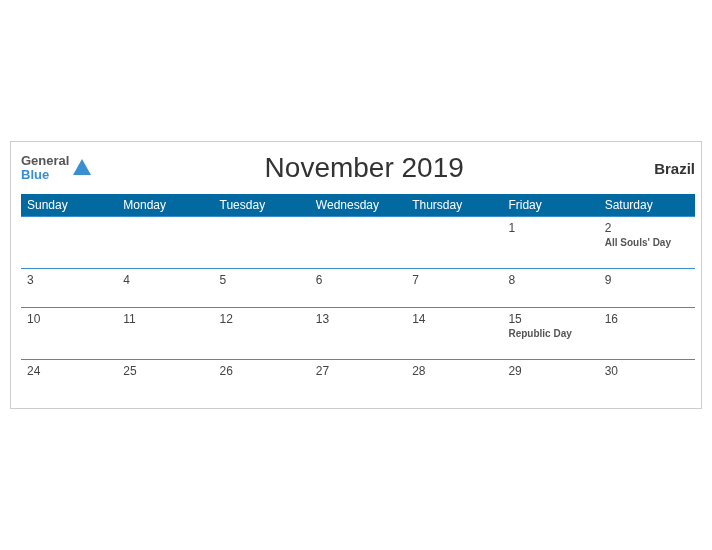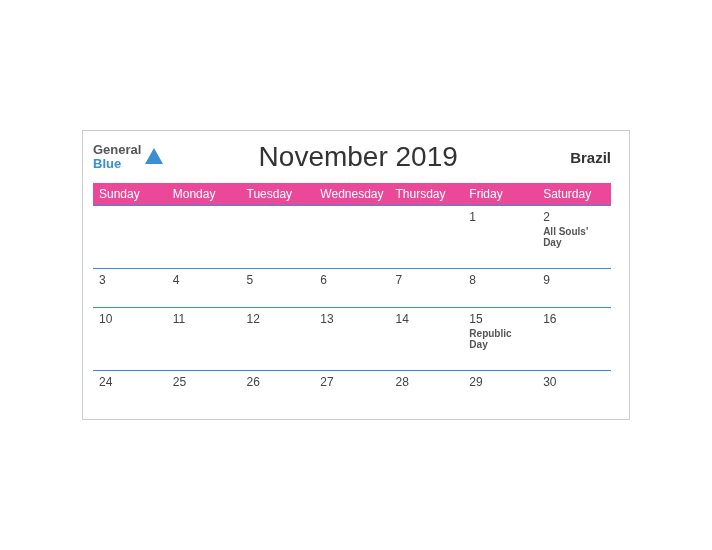--- a/index.html
+++ b/index.html
@@ -7,24 +7,24 @@
       font-family: Arial, sans-serif;
       background: #fff;
       display: flex;
       justify-content: center;
       align-items: center;
       width: 712px;
       height: 550px;
       overflow: hidden;
     }
     .calendar-wrapper {
-      width: 548px;
+      width: 692px;
       background: #fff;
       border: 1px solid #ccc;
-      padding: 10px 18px 10px 10px;
+      padding: 10px 6px 10px 10px;
     }
     .header {
       display: flex;
       align-items: center;
       justify-content: space-between;
       margin-bottom: 10px;
     }
     .logo {
       display: flex;
       align-items: center;
@@ -65,21 +65,21 @@
       color: #333;
       font-weight: bold;
       min-width: 60px;
       text-align: right;
     }
     .calendar-table {
       width: 100%;
       border-collapse: collapse;
     }
     .calendar-table thead tr {
-      background-color: #ec4899;
+      background-color: #0369a1;
     }
     .calendar-table thead th {
       color: #fff;
       font-size: 12px;
       font-weight: normal;
       padding: 4px 6px;
       text-align: left;
       border: none;
     }
     .calendar-table tbody tr {

